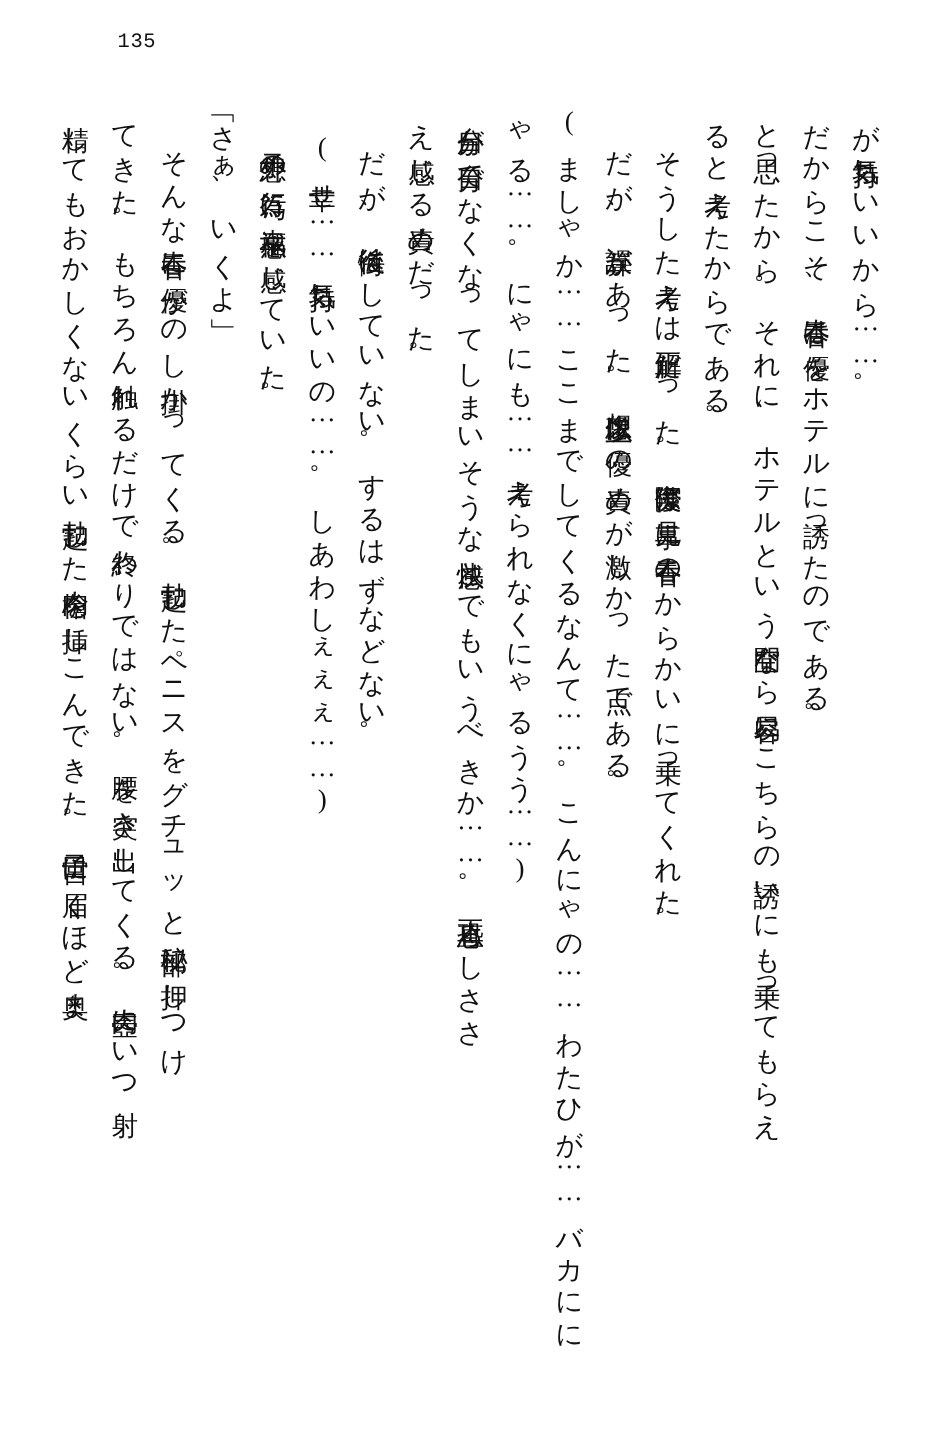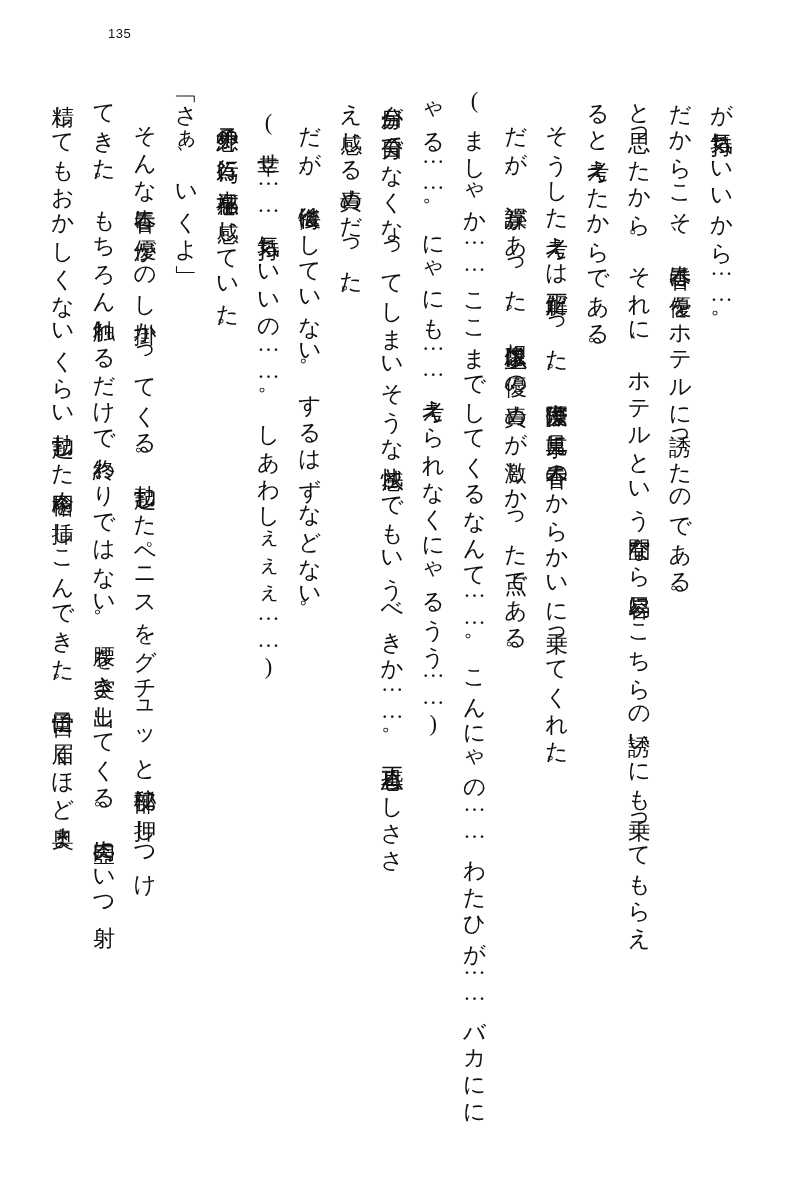--- a/index.html
+++ b/index.html
@@ -12,25 +12,25 @@
     width: 792px;
     height: 1200px;
     background: #ffffff;
     overflow: hidden;
     font-family: "Liberation Serif", "DejaVu Serif", serif;
     color: #111111;
   }
   .page-number {
     position: absolute;
     top: 26px;
-    left: 108px;
-    font-size: 13px;
+    left: 98px;
+    font-size: 17px;
     letter-spacing: 0.5px;
     color: #111111;
-    font-family: Liberation Sans, sans-serif;
+    font-family: Liberation Mono, monospace;
   }
   .body-text {
     position: absolute;
     top: 88px;
     right: 60px;
     height: 1075px;
     width: 700px;
     display: flex;
     flex-direction: row-reverse;
     align-items: flex-start;

